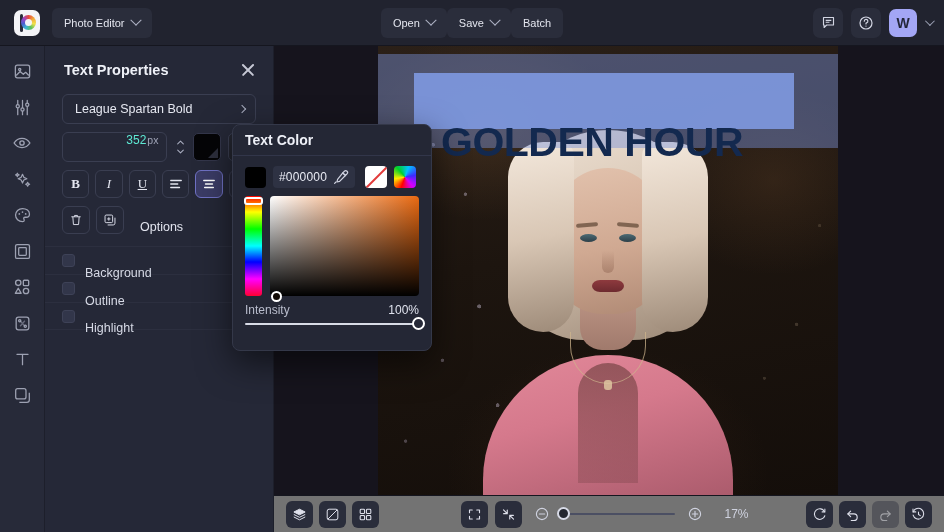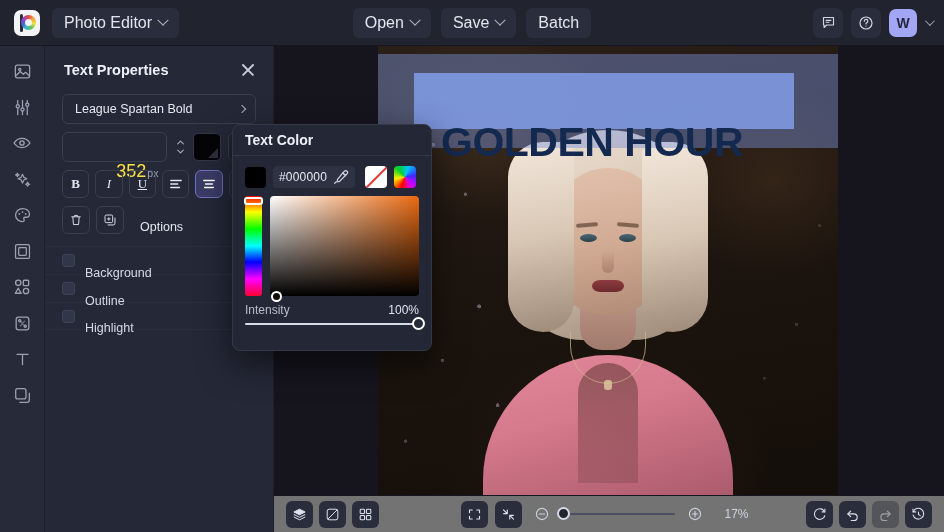--- a/index.html
+++ b/index.html
@@ -33,26 +33,26 @@
   .logo .ring::after {
     content:""; position:absolute; left:4px; top:4px; width:7px; height:7px;
     border-radius:50%; background:#f4f4f7;
   }
   .logo .stem {
     position:absolute; left:6px; top:4px; width:2.5px; height:18px;
     background:#2a2c3a; border-radius:2px;
   }
   .tb-btn {
     height: 30px; padding: 0 12px; border-radius: 6px;
-    background: #2a2d3b; color: #e3e5ee; font-size: 16px;
+    background: #2a2d3b; color: #e3e5ee; font-size: 11px;
     display: flex; align-items: center; gap: 7px; cursor: pointer;
     border: none; white-space: nowrap;
   }
   .app-switch { margin-left: 12px; }
-  .center-group { position: absolute; left: 0; right: 0; display: flex; justify-content: center; gap: 10px; pointer-events: none; }
+  .center-group { position: absolute; left: 0; right: 0; display: flex; justify-content: center; pointer-events: none; }
   .center-group > * { pointer-events: auto; }
   .chev { width: 8px; height: 8px; border-right: 1.6px solid #aeb2c4; border-bottom: 1.6px solid #aeb2c4; transform: rotate(45deg) translate(-2px,-2px); }
   .right-group { position: absolute; right: 12px; display: flex; align-items: center; gap: 8px; }
   .icon-btn {
     width: 30px; height: 30px; border-radius: 7px; background: #2a2d3b;
     display: flex; align-items: center; justify-content: center; cursor: pointer;
   }
   .avatar {
     width: 28px; height: 28px; border-radius: 7px; background: #a3a6f5;
     color: #23263a; font-size: 14px; font-weight: 700;
@@ -96,21 +96,21 @@
   }
   .font-name { font-size: 12.5px; color: #e6e8f1; }
   .chev-r { width: 6px; height: 6px; border-right: 1.5px solid #a9adbf; border-top: 1.5px solid #a9adbf; transform: rotate(45deg); }
 
   .size-row { margin: 8px 17px 0; display: flex; align-items: center; gap: 7px; }
   .size-box {
     width: 106px; height: 30px; border: 1px solid #3a3e51; border-radius: 6px;
     display: flex; align-items: baseline; justify-content: flex-end; padding: 0 8px 0 0;
     cursor: text;
   }
-  .size-val { font-size: 18px; color: #fde047; margin-top: 28px; }
+  .size-val { font-size: 12px; color: #5eead4; }
   .size-unit { font-size: 10.5px; color: #9fa3b6; margin-left: 1px; }
   .stepper { display: flex; flex-direction: column; gap: 4px; width: 12px; align-items: center; cursor: pointer; }
   .st-up, .st-dn { width: 7px; height: 5px; }
   .swatch-blk {
     width: 28px; height: 28px; border-radius: 5px; background: #050507; cursor: pointer;
     position: relative; overflow: hidden; border: 1px solid #33364a;
   }
   .swatch-blk::after {
     content:""; position:absolute; right:2px; bottom:2px; width:0; height:0;
     border-style: solid; border-width: 0 0 10px 10px; border-color: transparent transparent #2d2f3d transparent;

